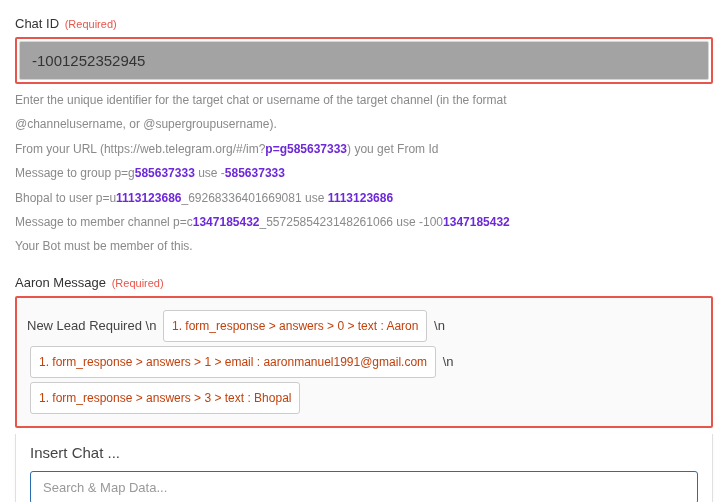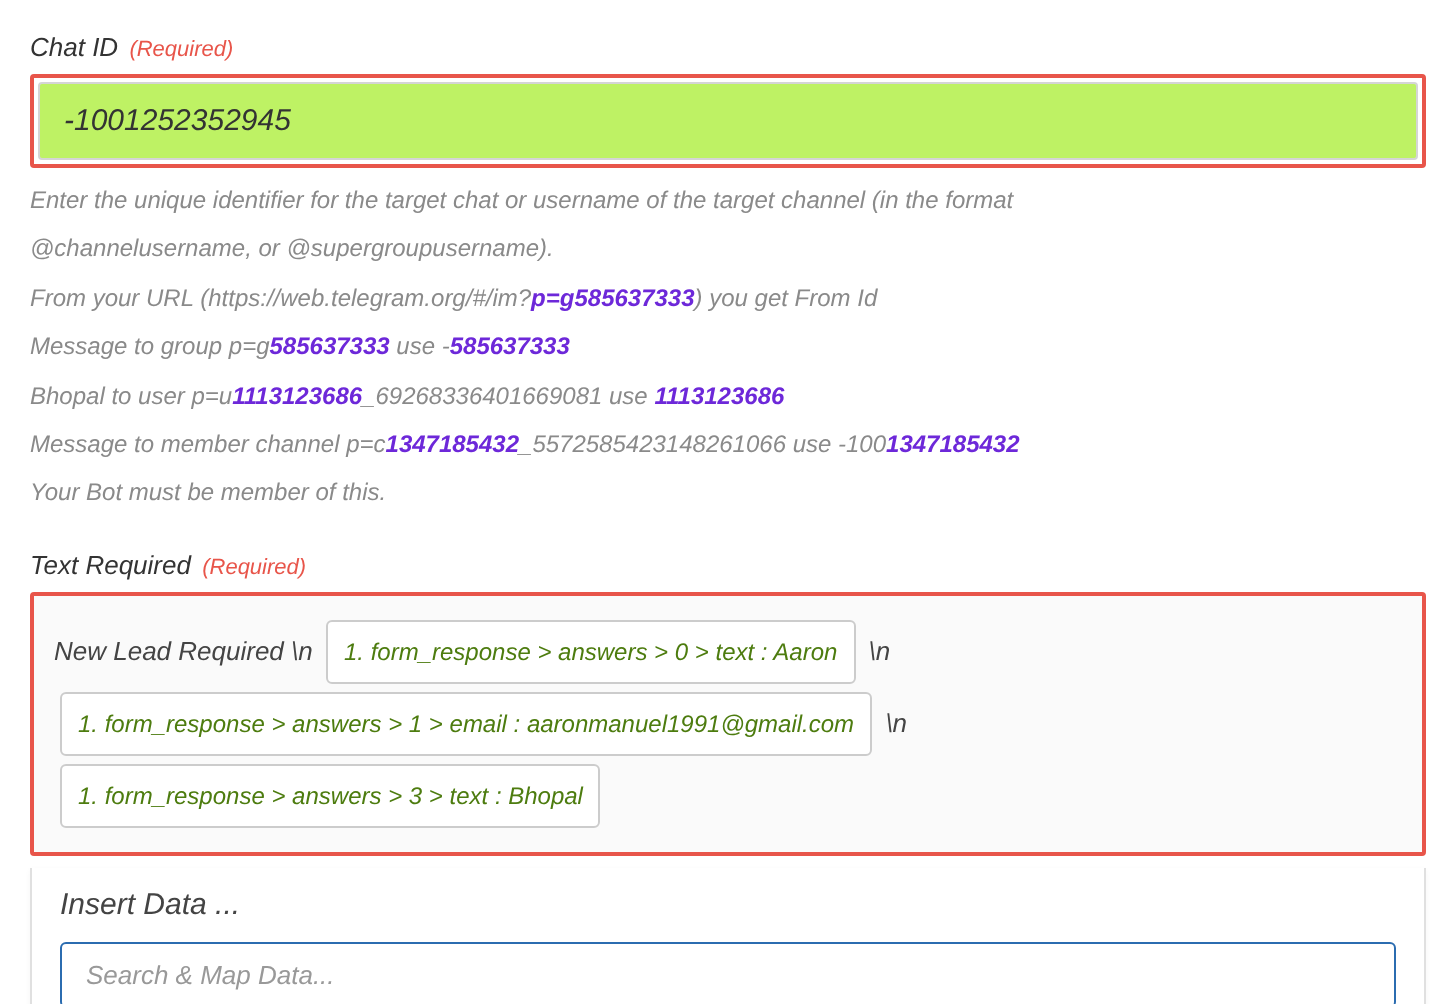--- a/index.html
+++ b/index.html
@@ -1,19 +1,18 @@
 <!DOCTYPE html>
 <html><head>
   <meta charset="utf-8">
   <style>
     * {
       box-sizing: border-box;
       margin: 0;
       padding: 0;
-      font-style: italic;
     }
     body {
       font-family: -apple-system, BlinkMacSystemFont, "Segoe UI", Helvetica, Arial, sans-serif;
       background: #ffffff;
       padding: 10px 15px;
       width: 728px;
       color: #333;
     }
     .field-label {
       font-size: 13px;
@@ -34,21 +33,21 @@
       margin-top: 4px;
       margin-bottom: 6px;
     }
     .text-input {
       width: 100%;
       padding: 10px 12px;
       font-size: 15px;
       color: #333;
       border: 1px solid #d5d5d5;
       border-radius: 2px;
-      background: #bef264;
+      background: #a3a3a3;
     }
     .help-text {
       font-size: 12px;
       color: #8a8a8a;
       line-height: 1.7;
       margin-bottom: 4px;
     }
     .help-text strong {
       font-weight: 600;
       color: #6d28d9;
@@ -65,21 +64,21 @@
       color: #444;
     }
     .pill {
       display: inline-block;
       border: 1px solid #ccc;
       border-radius: 3px;
       padding: 3px 8px;
       margin: 2px 3px;
       background: #fff;
       font-size: 12px;
-      color: #4d7c0f;
+      color: #c2410c;
       vertical-align: middle;
     }
     .plain-text {
       vertical-align: middle;
     }
     .insert-data-panel {
       border: 1px solid #e0e0e0;
       border-top: none;
       background: #fff;
       padding: 10px 14px 0 14px;
@@ -133,30 +132,30 @@
 </div>
 <div class="help-text">
   <span>Bhopal to user p=u</span><strong>1113123686</strong><span>_69268336401669081 use </span><strong>1113123686</strong>
 </div>
 <div class="help-text">
   <span>Message to member channel p=c</span><strong>1347185432</strong><span>_5572585423148261066 use -100</span><strong>1347185432</strong>
 </div>
 <div class="help-text">Your Bot must be member of this.</div>
 
 <div class="field-label" style="margin-top:18px;">
-  <span>Text Required</span>
+  <span>Aaron Message</span>
   <span class="required">(Required)</span>
 </div>
 
 <div class="message-editor">
   <span class="plain-text">New Lead Required \n</span>
   <span class="pill">1. form_response &gt; answers &gt; 0 &gt; text : Aaron</span>
   <span class="plain-text">\n</span>
   <span class="pill">1. form_response &gt; answers &gt; 1 &gt; email : aaronmanuel1991@gmail.com</span>
   <span class="plain-text">\n</span>
   <span class="pill">1. form_response &gt; answers &gt; 3 &gt; text : Bhopal</span>
 </div>
 
 <div class="insert-data-panel">
-  <div class="insert-title">Insert Data ...</div>
+  <div class="insert-title">Insert Chat ...</div>
   <div class="search-box">Search &amp; Map Data...</div>
 
 </div>
 
 </body></html>

